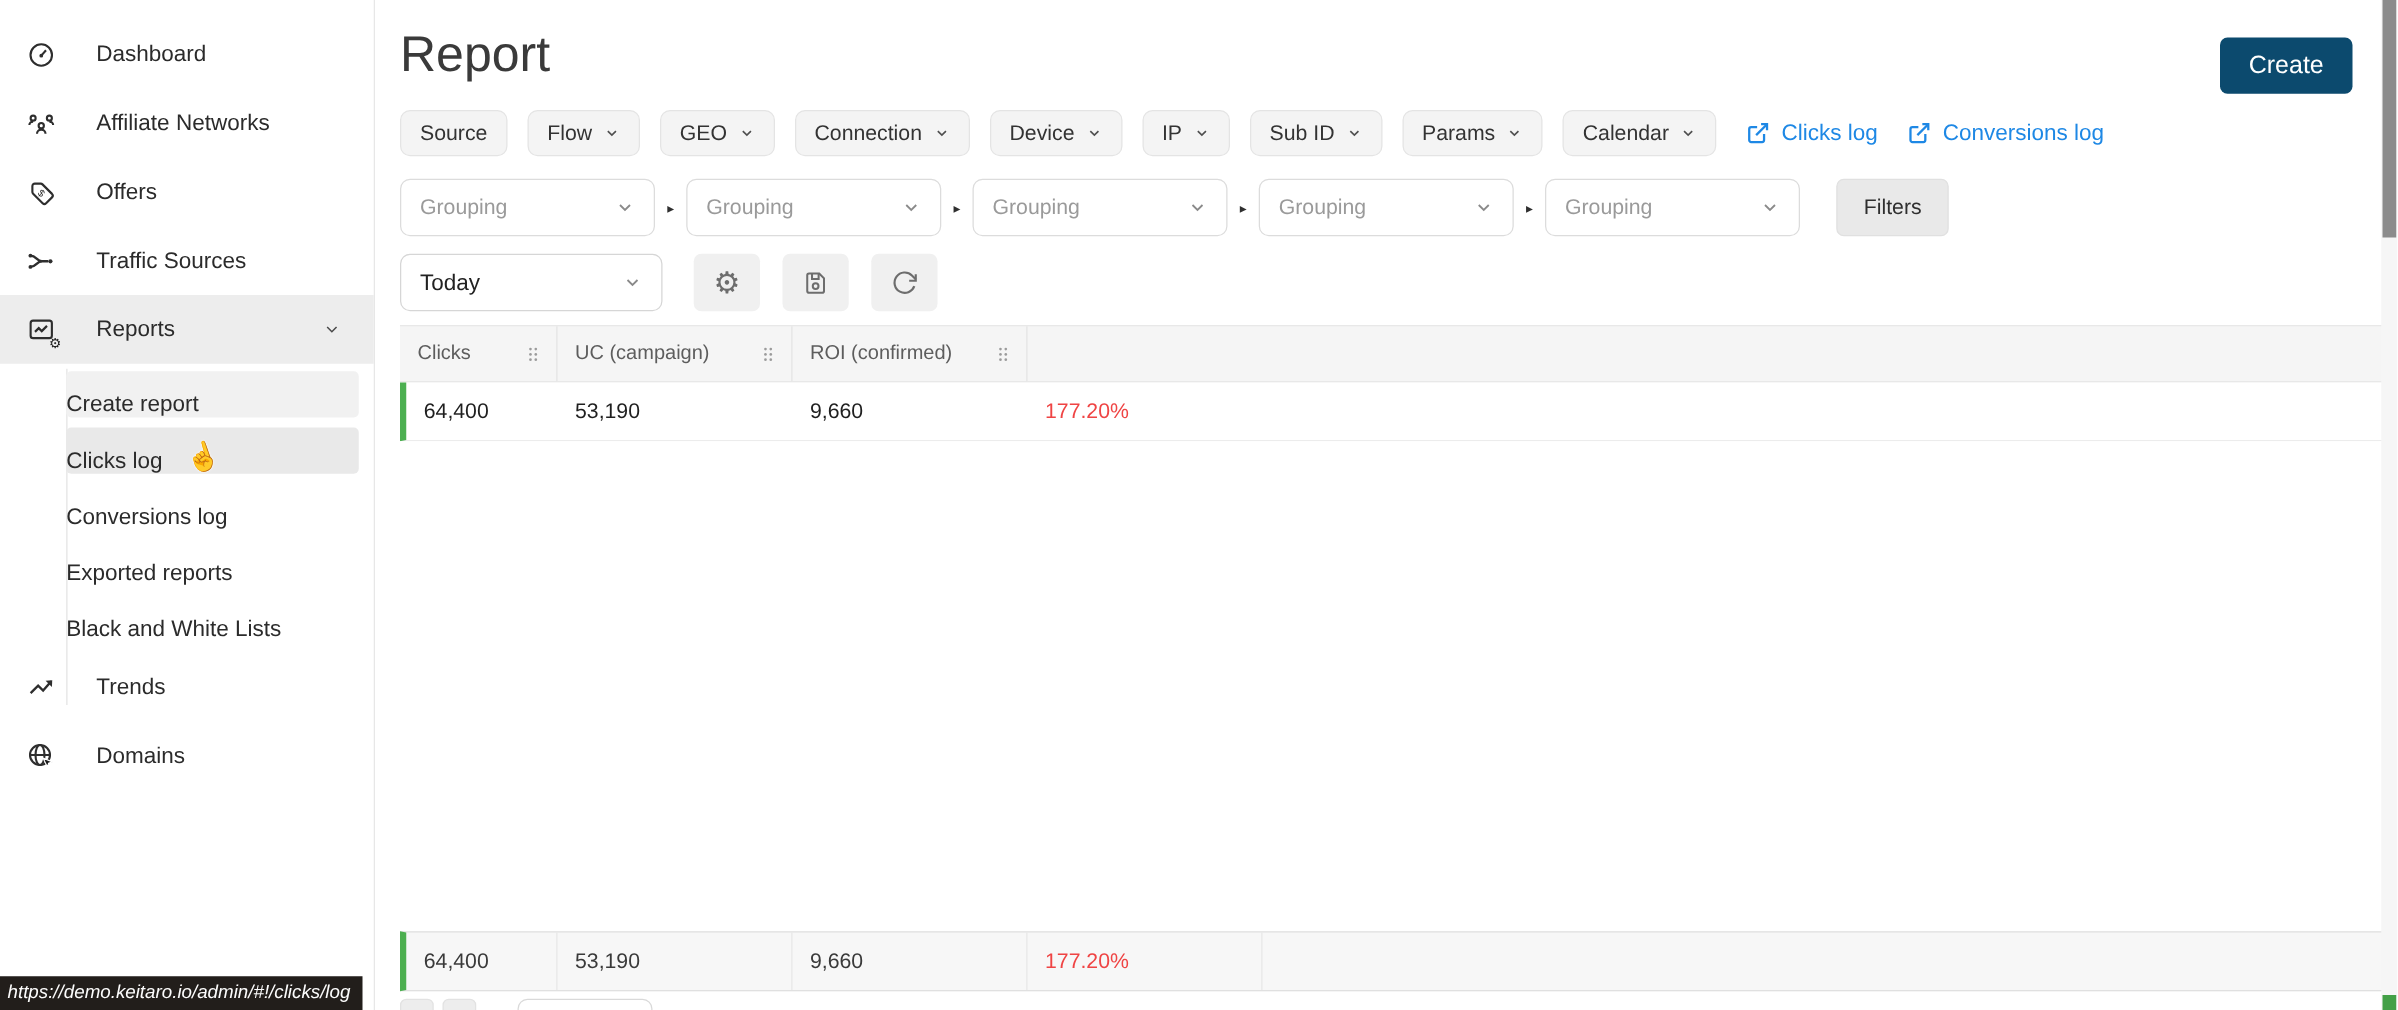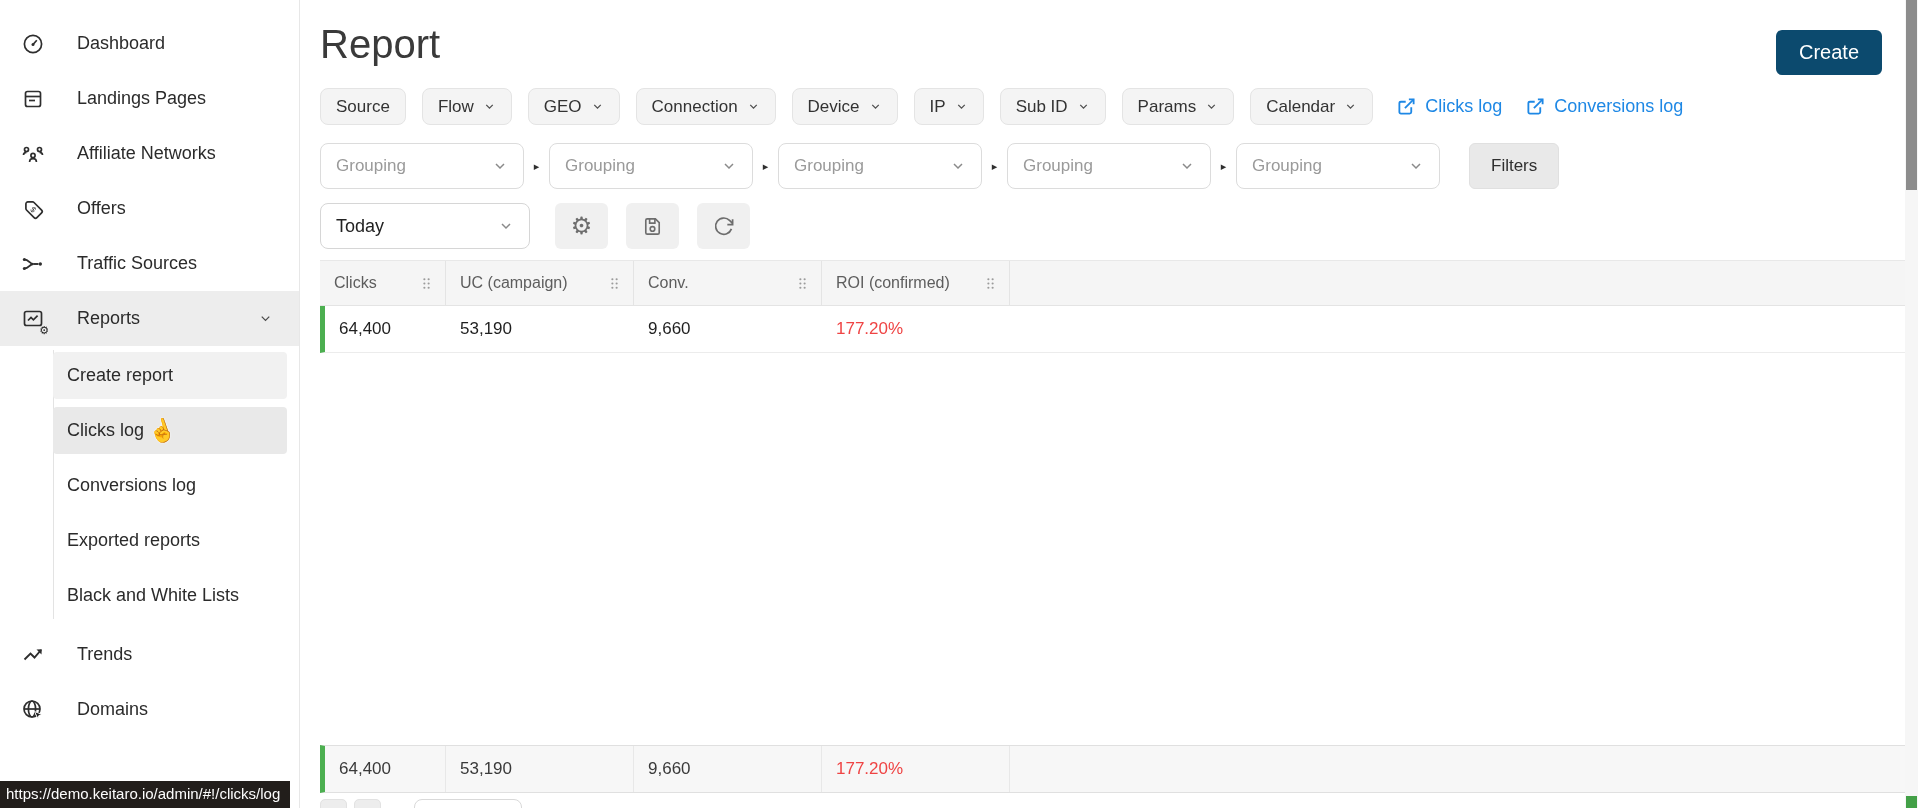--- a/index.html
+++ b/index.html
@@ -12,31 +12,31 @@
              border-right:1px solid #e7e7e7; padding-top:16px; position:relative; }
   .nav-item { height:55px; display:flex; align-items:center; gap:32px;
               padding:0 0 0 21px; font-size:18px; color:#2b2b2b; cursor:pointer; }
   .nav-item svg { flex:0 0 24px; }
   .nav-item.active { background:#ededed; }
   .nav-item .chev-right { margin-left:auto; margin-right:26px; color:#555; }
   .reports-icon-wrap { position:relative; width:24px; height:24px; }
   .reports-gear { position:absolute; right:-4px; bottom:-5px; font-size:11px; color:#1f1f1f; line-height:1; }
   .submenu { position:relative; margin-top:6px; }
   .submenu .vline { position:absolute; left:53px; top:-2px; height:269px; width:1px; background:#e3e3e3; }
-  .sub-item { height:47px; margin:0 12px 8px 53px; display:flex; align-items:center;
-              padding-left:14px; font-size:18px; color:#2b2b2b; border-radius:4px;
+  .sub-item { height:37px; margin:0 12px 8px 53px; display:flex; align-items:flex-end;
+              font-size:18px; color:#2b2b2b; border-radius:4px;
               position:relative; cursor:pointer; }
   .sub-item.active-sub { background:#f1f1f1; }
   .sub-item.hover-sub { background:#e9e9e9; }
   .cursor-hand { position:absolute; left:96px; top:11px; font-size:22px; color:#2a2a2a;
                  transform:rotate(-18deg); text-shadow:0 0 2px #fff; }
 
   
   .statusbar { position:absolute; left:0; bottom:0; background:#221e1b; color:#fdfdfd;
-               font-size:15px; padding:4px 10px 6px 6px; z-index:40; white-space:nowrap; }
+               font-size:15px; padding:4px 10px 6px 6px; z-index:40; white-space:nowrap;font-style:italic; }
 
   
   .main { flex:1; position:relative; padding:20px 8px 0 20px; }
   .page-title { font-size:40px; font-weight:300; color:#3a3a3a; line-height:48px; margin-bottom:20px; }
   .create-btn { position:absolute; top:30px; right:36px; height:45px; padding:0 23px;
                 background:#0c4a6e; color:#fff; font-size:20px; border:none; border-radius:6px;
                 font-family:inherit; cursor:pointer; }
 
   .chips-row { display:flex; align-items:center; gap:16px; margin-bottom:18px; }
   .chip { height:37px; display:flex; align-items:center; gap:9px; padding:0 15px;
@@ -108,28 +108,20 @@
     <div class="nav-item">
       <svg width="24" height="24" viewBox="0 0 24 24" fill="none" stroke="#2e2e2e" stroke-width="1.7">
         <circle cx="12" cy="12" r="8.6"></circle>
           <line x1="12" y1="12.5" x2="15.8" y2="8.2"></line>
           <circle cx="12" cy="12.5" r="1.5" fill="#2e2e2e" stroke="none"></circle>
       </svg>
       <span>Dashboard</span>
     </div>
 
 
-    <div class="nav-item">
-      <svg width="24" height="24" viewBox="0 0 24 24" fill="none" stroke="#2e2e2e" stroke-width="1.7">
-        <rect x="4.5" y="4.5" width="15" height="15" rx="2"></rect>
-          <line x1="4.5" y1="9.5" x2="19.5" y2="9.5"></line>
-          <line x1="8" y1="13.5" x2="14" y2="13.5"></line>
-      </svg>
-      <span>Landings Pages</span>
-    </div>
 
     <div class="nav-item">
       <svg width="24" height="24" viewBox="0 0 24 24" fill="none" stroke="#2e2e2e" stroke-width="1.7">
         <circle cx="5.5" cy="7.5" r="2"></circle>
           <path d="M2.5 13c0-1.6 1.4-2.7 3-2.7"></path>
         <circle cx="18.5" cy="7.5" r="2"></circle>
           <path d="M21.5 13c0-1.6-1.4-2.7-3-2.7"></path>
         <circle cx="12" cy="13.5" r="2.1"></circle>
           <path d="M8.6 20c0-2 1.6-3.3 3.4-3.3S15.4 18 15.4 20"></path>
       </svg>
@@ -376,33 +368,20 @@
             <svg width="17" height="17" viewBox="0 0 24 24" fill="#9b9b9b">
                 <circle cx="9" cy="6" r="1.5"></circle>
                 <circle cx="9" cy="12" r="1.5"></circle>
                 <circle cx="9" cy="18" r="1.5"></circle>
                 <circle cx="15" cy="6" r="1.5"></circle>
                 <circle cx="15" cy="12" r="1.5"></circle>
                 <circle cx="15" cy="18" r="1.5"></circle>
               </svg>
           </span>
         </div>
-        <div class="th c3">
-          <span>Conv.</span>
-          <span class="drag-handle">
-            <svg width="17" height="17" viewBox="0 0 24 24" fill="#9b9b9b">
-                <circle cx="9" cy="6" r="1.5"></circle>
-                <circle cx="9" cy="12" r="1.5"></circle>
-                <circle cx="9" cy="18" r="1.5"></circle>
-                <circle cx="15" cy="6" r="1.5"></circle>
-                <circle cx="15" cy="12" r="1.5"></circle>
-                <circle cx="15" cy="18" r="1.5"></circle>
-              </svg>
-          </span>
-        </div>
         <div class="th c4">
           <span>ROI (confirmed)</span>
           <span class="drag-handle">
             <svg width="17" height="17" viewBox="0 0 24 24" fill="#9b9b9b">
                 <circle cx="9" cy="6" r="1.5"></circle>
                 <circle cx="9" cy="12" r="1.5"></circle>
                 <circle cx="9" cy="18" r="1.5"></circle>
                 <circle cx="15" cy="6" r="1.5"></circle>
                 <circle cx="15" cy="12" r="1.5"></circle>
                 <circle cx="15" cy="18" r="1.5"></circle>

